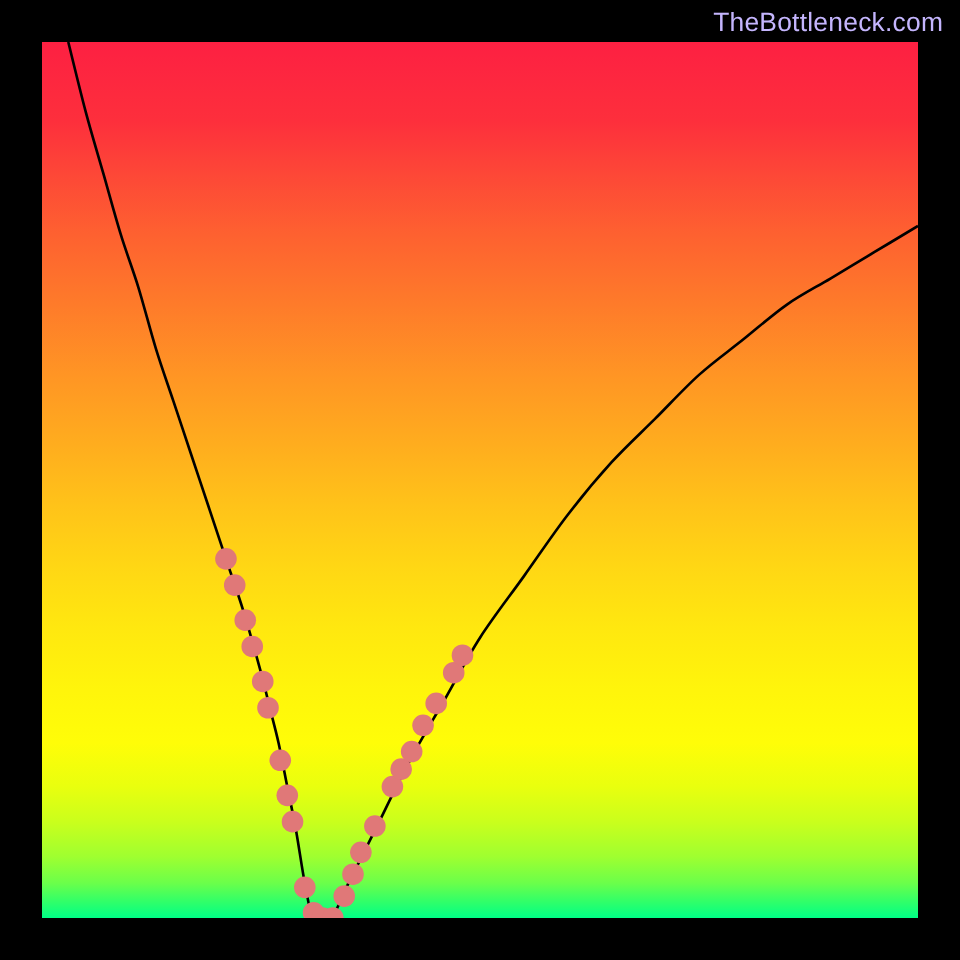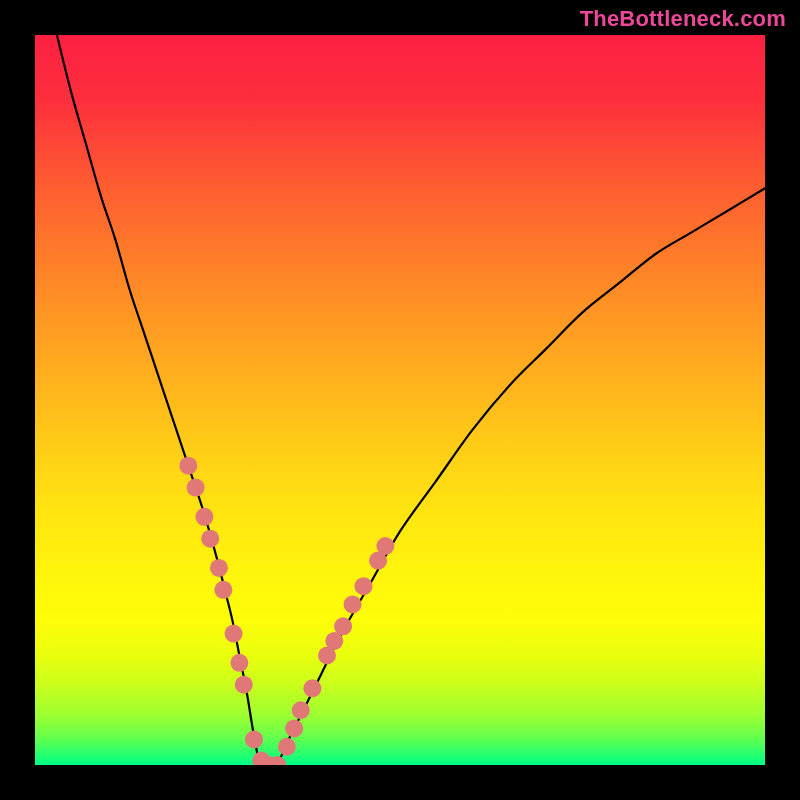--- a/index.html
+++ b/index.html
@@ -33,22 +33,22 @@
       #9fff30 93%,
       #6bff4a 96%,
       #34ff67 98%,
       #00ff86 100%);
   }
   .watermark {
     position: absolute;
     top: 6px;
     right: 14px;
     font-size: 22px;
-    font-weight: 700;
-    color: #ec4899;
+    font-weight: 400;
+    color: #c4b5fd;
     letter-spacing: 0.2px;
   }
   svg.overlay {
     position: absolute;
     left: 0; top: 0;
     width: 100%; height: 100%;
   }
   .curve { stroke: #000; stroke-width: 2.2; fill: none; }
   .dot { fill: #e07878; stroke: none; }
 </style>

